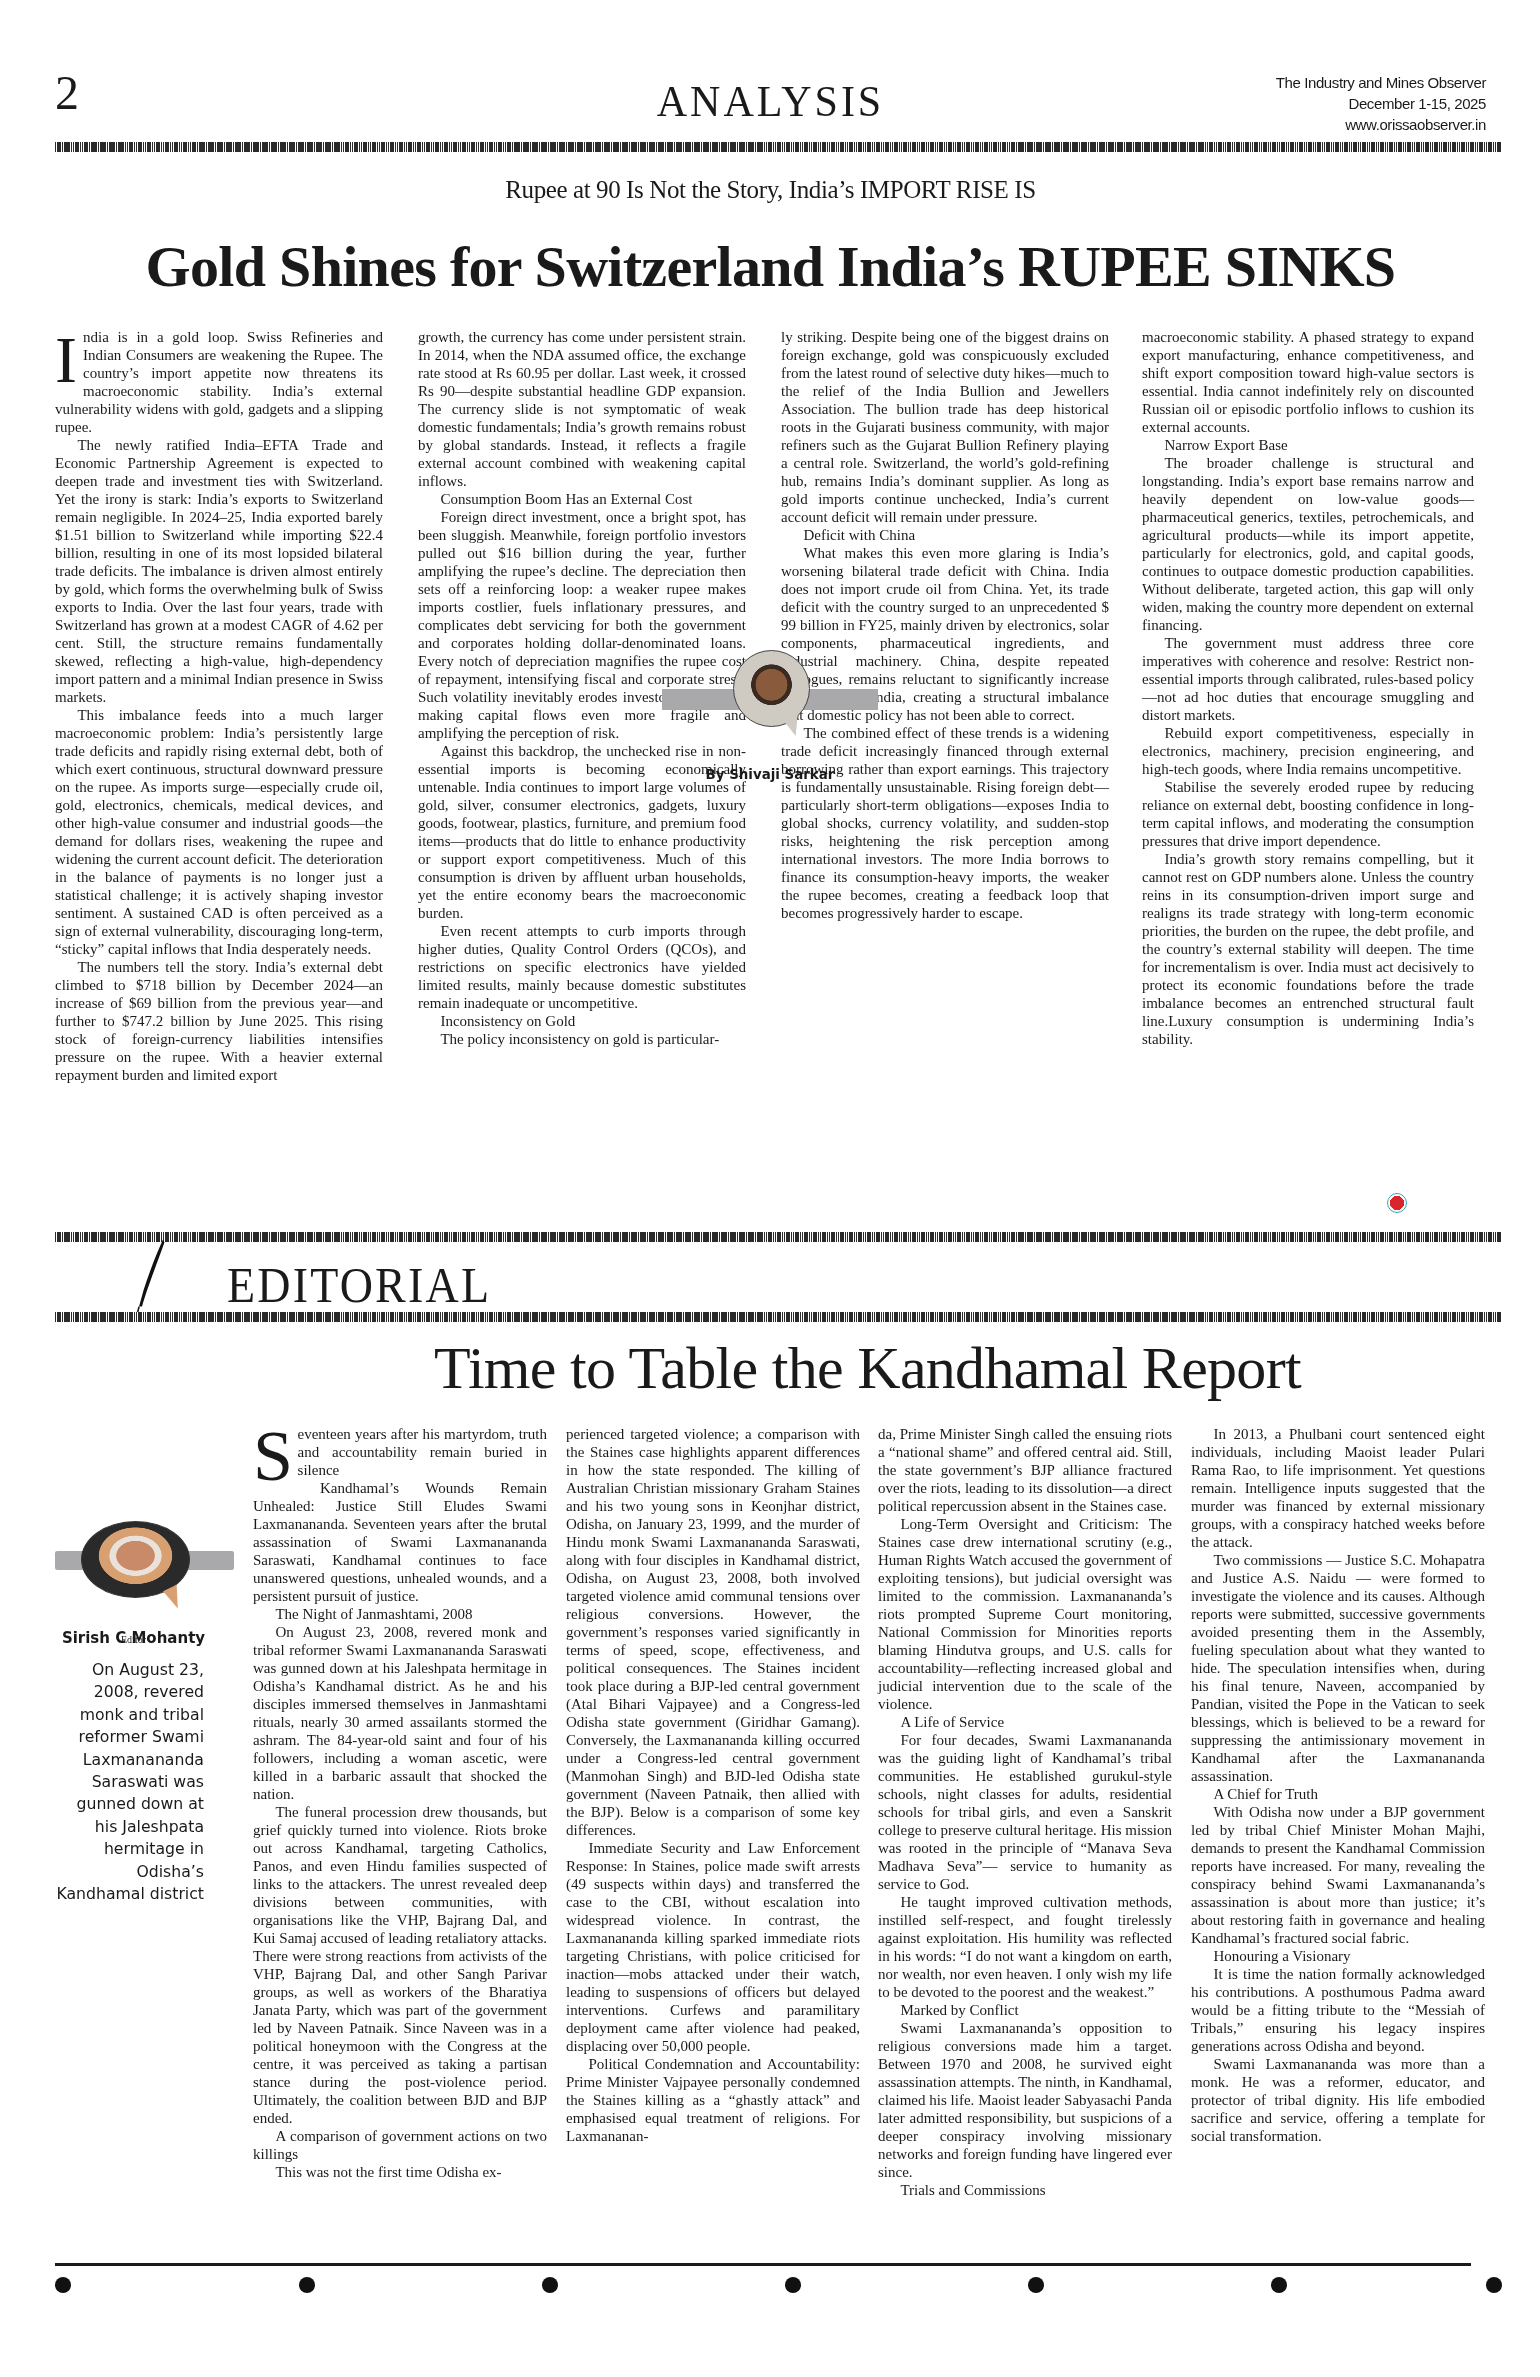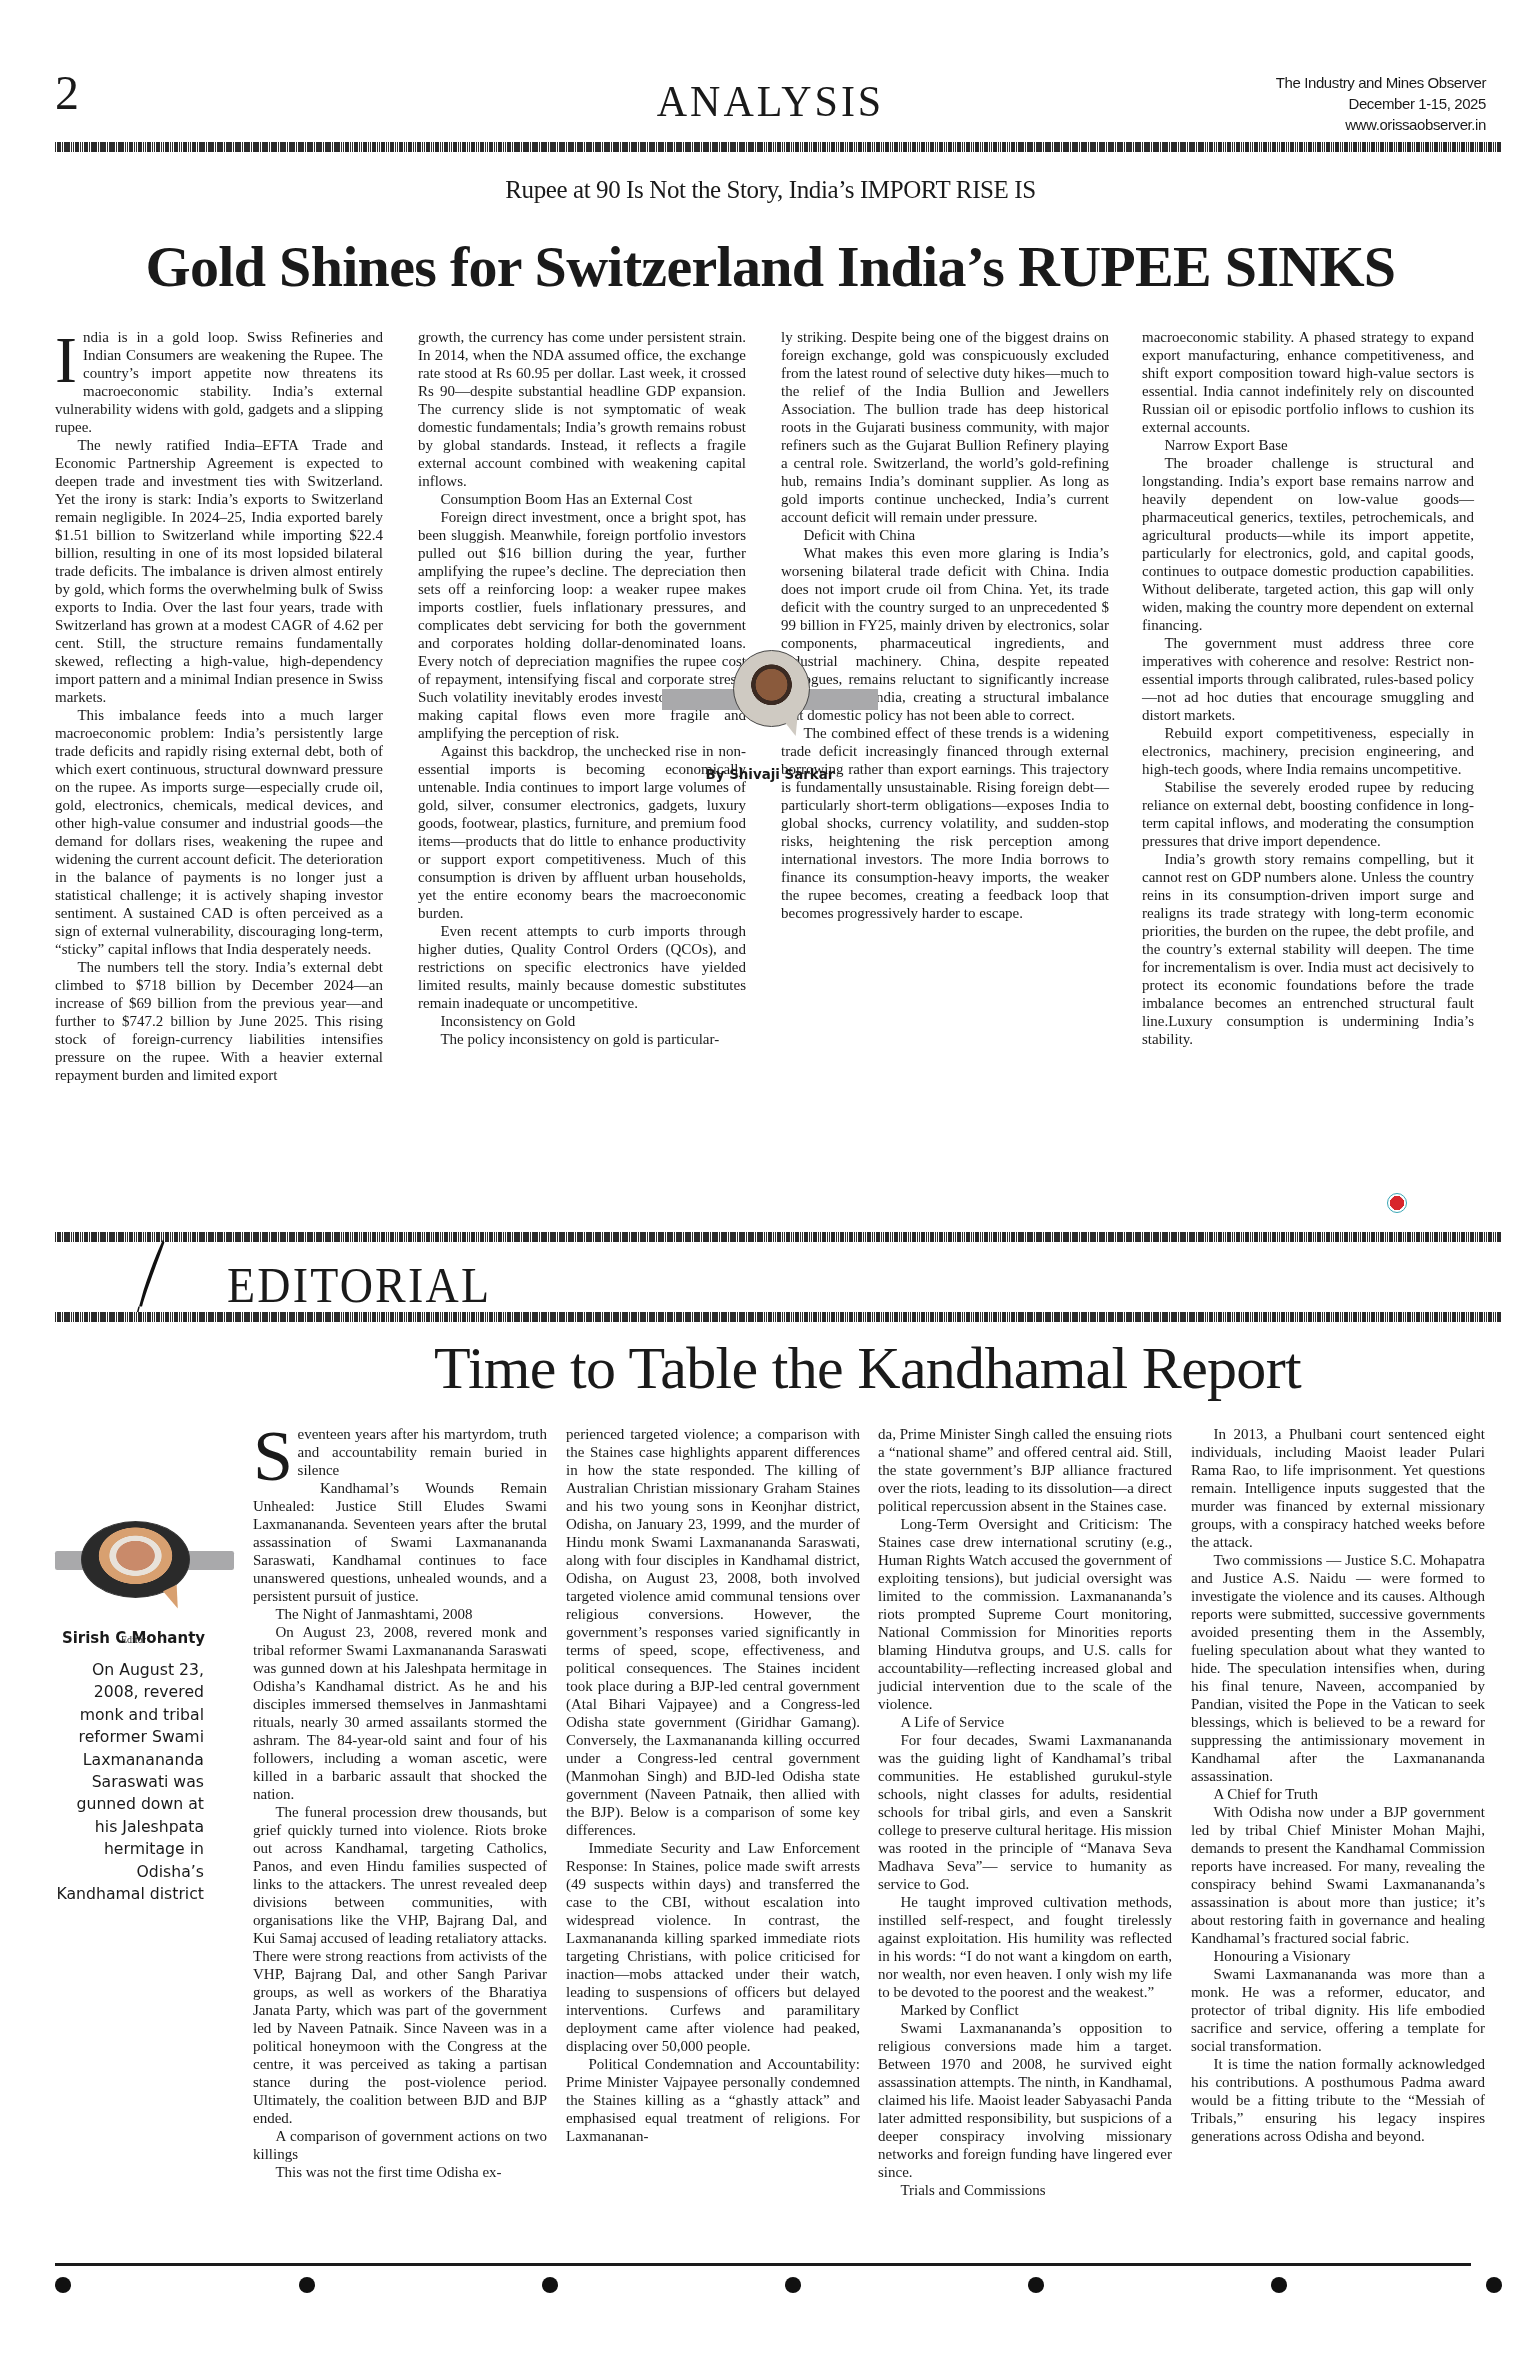--- a/index.html
+++ b/index.html
@@ -175,22 +175,22 @@
   <p>Swami Laxmanananda’s opposition to religious conversions made him a target. Between 1970 and 2008, he survived eight assassination attempts. The ninth, in Kandhamal, claimed his life. Maoist leader Sabyasachi Panda later admitted responsibility, but suspicions of a deeper conspiracy involving missionary networks and foreign funding have lingered ever since.</p>
   <p class="sub">Trials and Commissions</p>
 </div>
 
 <div class="abs col e-col4">
   <p>In 2013, a Phulbani court sentenced eight individuals, including Maoist leader Pulari Rama Rao, to life imprisonment. Yet questions remain. Intelligence inputs suggested that the murder was financed by external missionary groups, with a conspiracy hatched weeks before the attack.</p>
   <p>Two commissions — Justice S.C. Mohapatra and Justice A.S. Naidu — were formed to investigate the violence and its causes. Although reports were submitted, successive governments avoided presenting them in the Assembly, fueling speculation about what they wanted to hide. The speculation intensifies when, during his final tenure, Naveen, accompanied by Pandian, visited the Pope in the Vatican to seek blessings, which is believed to be a reward for suppressing the antimissionary movement in Kandhamal after the Laxmanananda assassination.</p>
   <p class="sub">A Chief for Truth</p>
   <p>With Odisha now under a BJP government led by tribal Chief Minister Mohan Majhi, demands to present the Kandhamal Commission reports have increased. For many, revealing the conspiracy behind Swami Laxmanananda’s assassination is about more than justice; it’s about restoring faith in governance and healing Kandhamal’s fractured social fabric.</p>
   <p class="sub">Honouring a Visionary</p>
+  <p>It is time the nation formally acknowledged his contributions. A posthumous Padma award would be a fitting tribute to the “Messiah of Tribals,” ensuring his legacy inspires generations across Odisha and beyond.</p>
   <p>Swami Laxmanananda was more than a monk. He was a reformer, educator, and protector of tribal dignity. His life embodied sacrifice and service, offering a template for social transformation.</p>
-  <p>It is time the nation formally acknowledged his contributions. A posthumous Padma award would be a fitting tribute to the “Messiah of Tribals,” ensuring his legacy inspires generations across Odisha and beyond.</p>
 </div>
 
 <div class="abs bottom-rule"></div>
 <div class="abs dot" style="left:55px"></div>
 <div class="abs dot" style="left:299px"></div>
 <div class="abs dot" style="left:542px"></div>
 <div class="abs dot" style="left:785px"></div>
 <div class="abs dot" style="left:1028px"></div>
 <div class="abs dot" style="left:1271px"></div>
 <div class="abs dot" style="left:1486px"></div>

